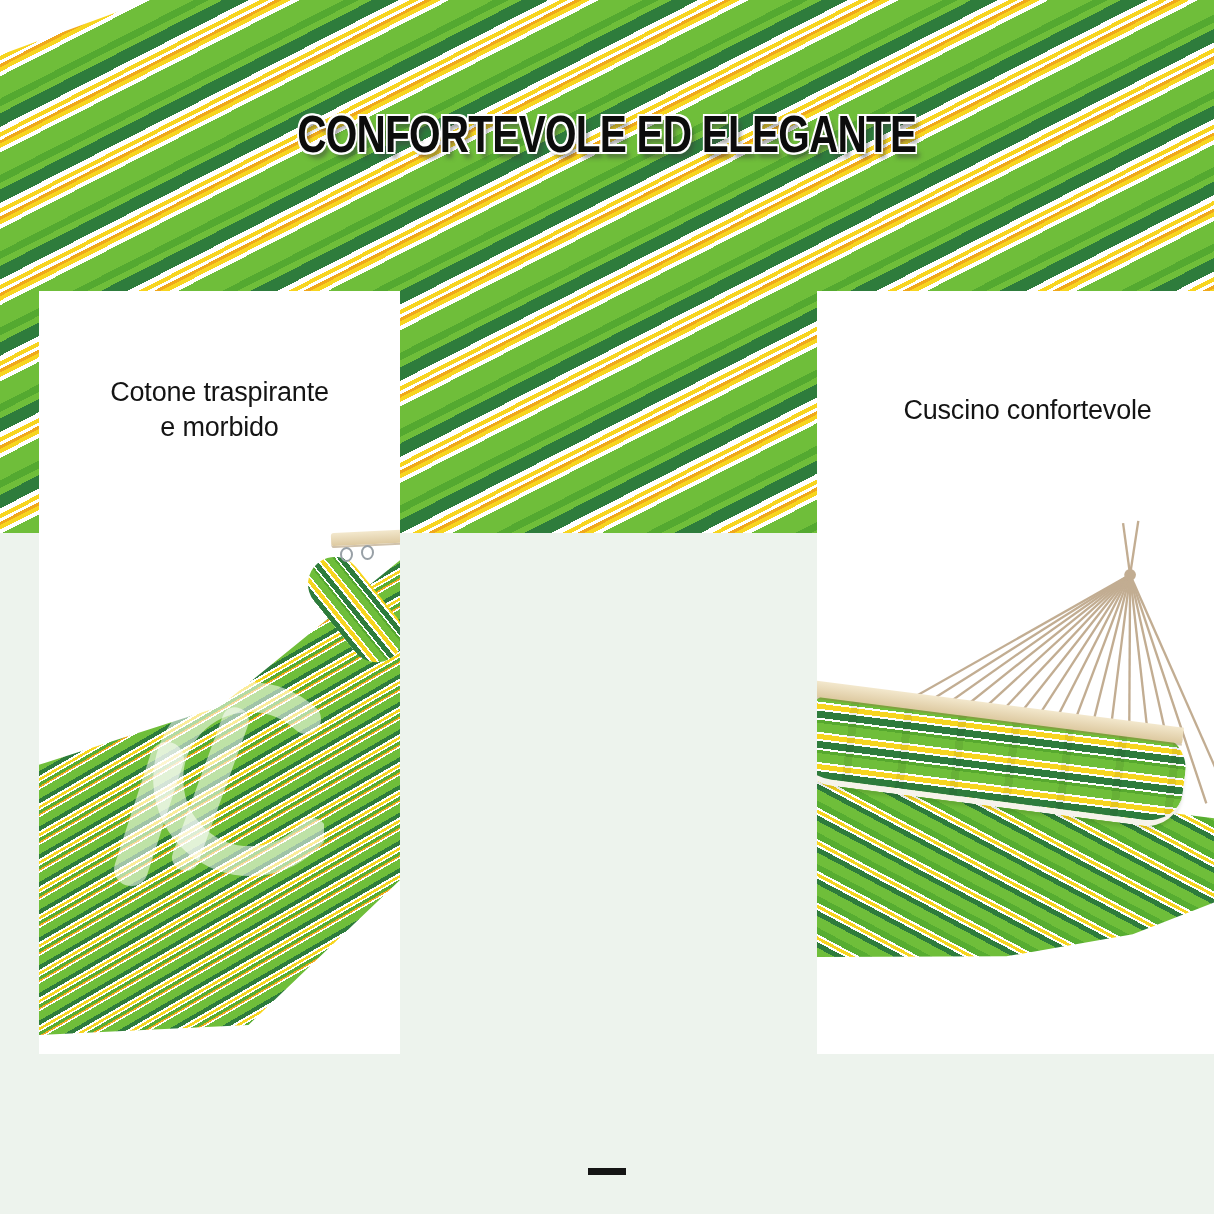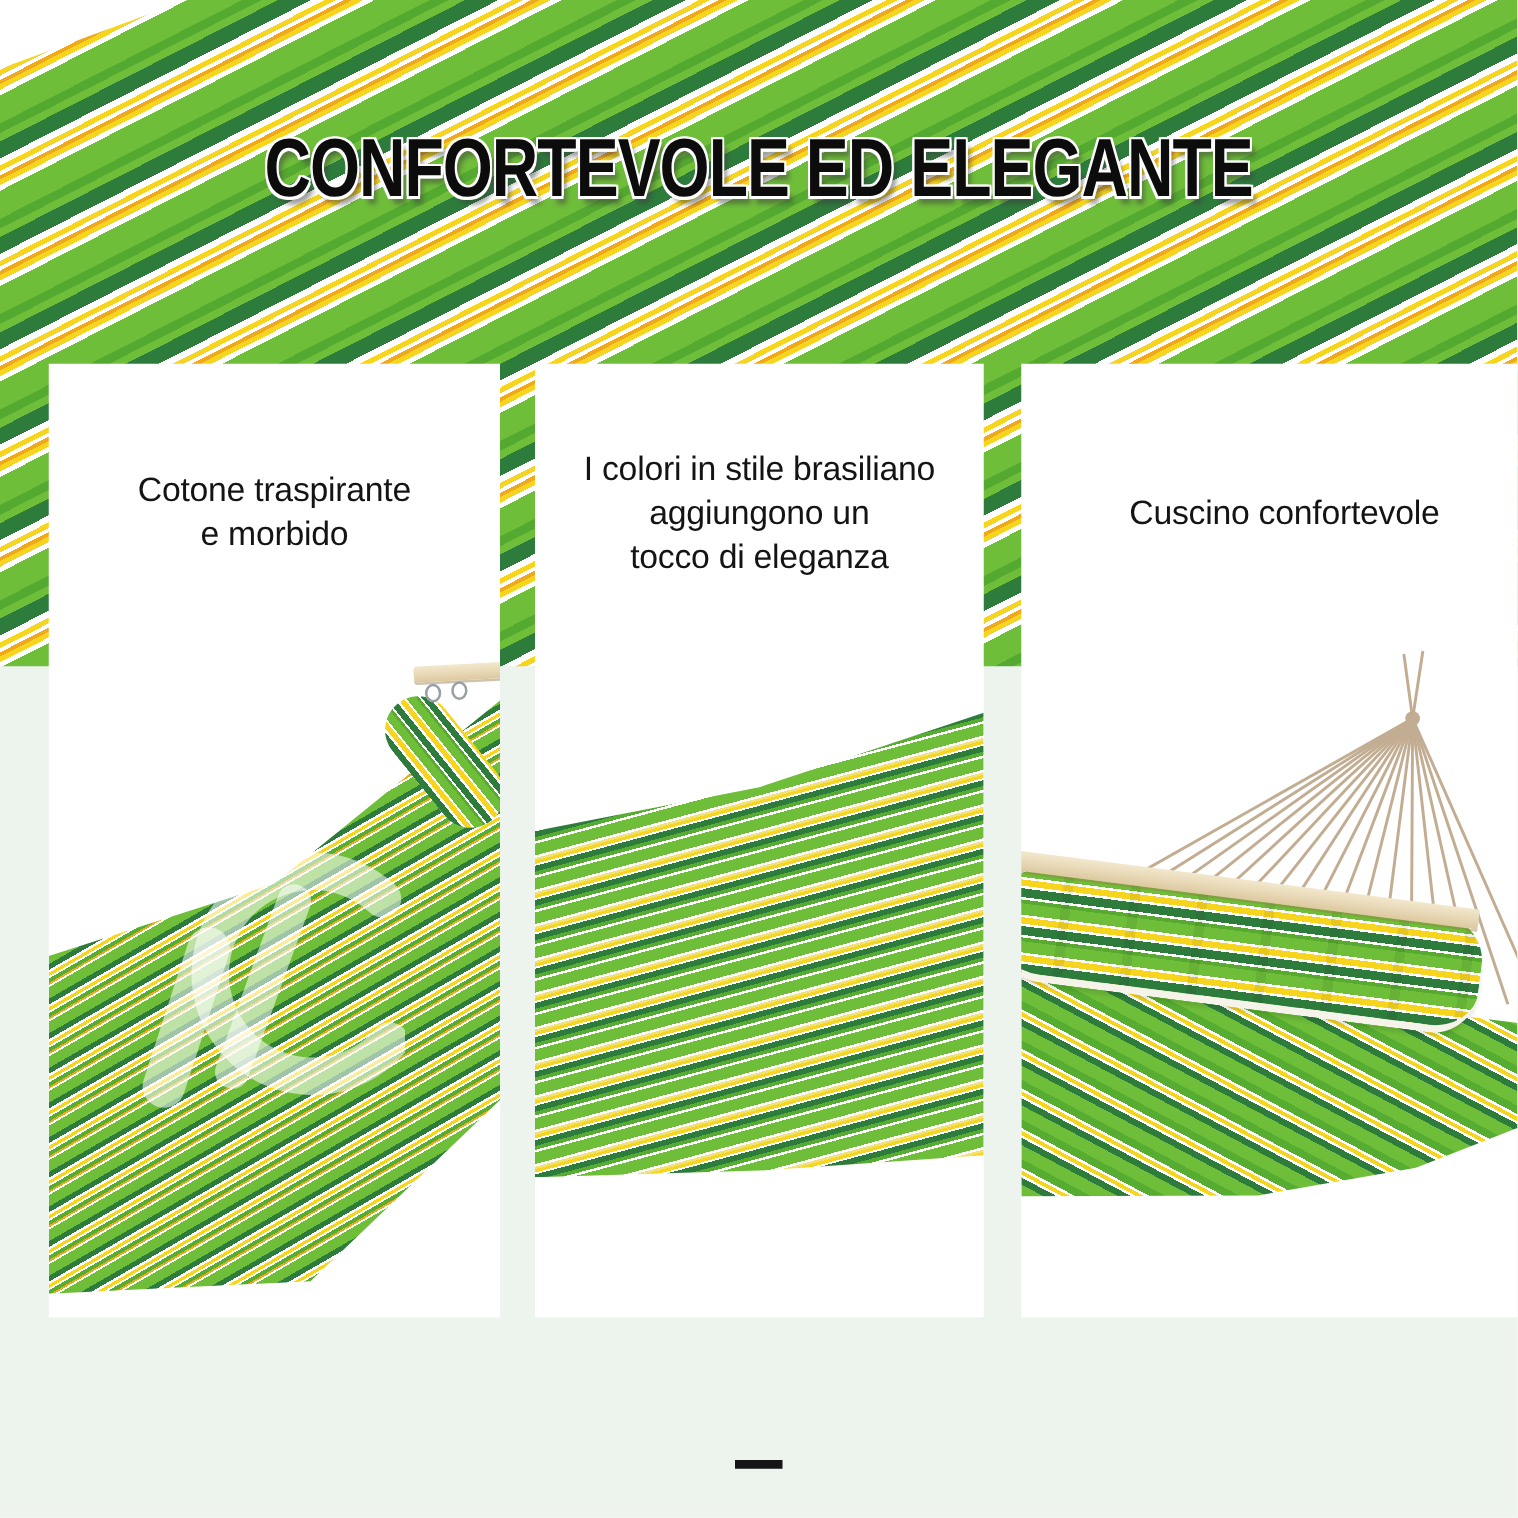--- a/index.html
+++ b/index.html
@@ -16,21 +16,21 @@
       #6fbe3a 0 20px, #54a930 20px 27px, #6fbe3a 27px 33px, #2e7c3c 33px 45px,
       #ffffff 45px 50px, #f7d51f 50px 54px, #ffffff 54px 57px,
       #f0a81c 57px 60px, #f7d51f 60px 64px, #ffffff 64px 68px);
   }
   .banner-corner {
     position:absolute; left:0; top:0; width:150px; height:55px; background:#ffffff;
     clip-path: polygon(0 0, 100% 0, 0 100%);
   }
   .banner-title {
     position:absolute; left:0; right:0; top:102px; text-align:center;
-    font-weight:700; font-size:66px; line-height:64px; color:#0c0c0c;
+    font-weight:700; font-size:52px; line-height:64px; color:#0c0c0c;
   }
   .banner-title span {
     display:inline-block; transform:scaleX(0.78); letter-spacing:-1px; white-space:nowrap;
     text-shadow:
       -2px 0 0 #fff, 2px 0 0 #fff, 0 -2px 0 #fff, 0 2px 0 #fff,
       -2px -2px 0 #fff, 2px -2px 0 #fff, -2px 2px 0 #fff, 2px 2px 0 #fff,
       5px 6px 5px rgba(60,60,60,0.5);
   }
 
   
@@ -133,26 +133,20 @@
       <path d="M 222 98 A 82 82 0 1 0 228 212" stroke="rgba(255,255,255,0.55)" stroke-width="30" fill="none" stroke-linecap="round"></path>
     </svg>
     <div class="pillow pillow-1"></div>
     <div class="bar bar-1"></div>
     <div class="ring ring-a"></div>
     <div class="ring ring-b"></div>
     <div class="caption">Cotone traspirante
 e morbido</div>
   </div>
 
-  <div class="card card-2">
-    <div class="fabric fabric-2"></div>
-    <div class="caption">I colori in stile brasiliano
-aggiungono un
-tocco di eleganza</div>
-  </div>
 
   <div class="card card-3">
     <div class="fabric fabric-3"></div>
     <svg class="strings" viewBox="0 0 359 763" preserveAspectRatio="none">
       <g stroke="#c2ad92" stroke-width="2" fill="none">
         <line x1="267" y1="242" x2="274" y2="196"></line>
         <line x1="267" y1="242" x2="261" y2="198"></line>
         <line x1="267" y1="242" x2="2" y2="392"></line>
         <line x1="267" y1="242" x2="24" y2="395"></line>
         <line x1="267" y1="242" x2="46" y2="398"></line>

